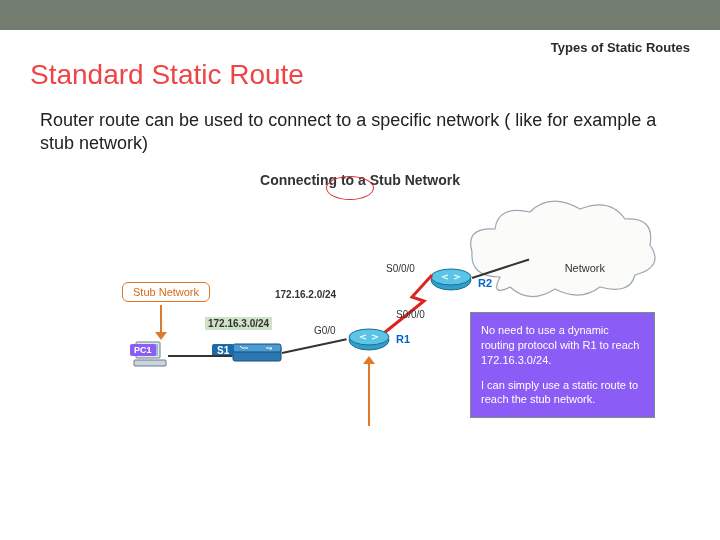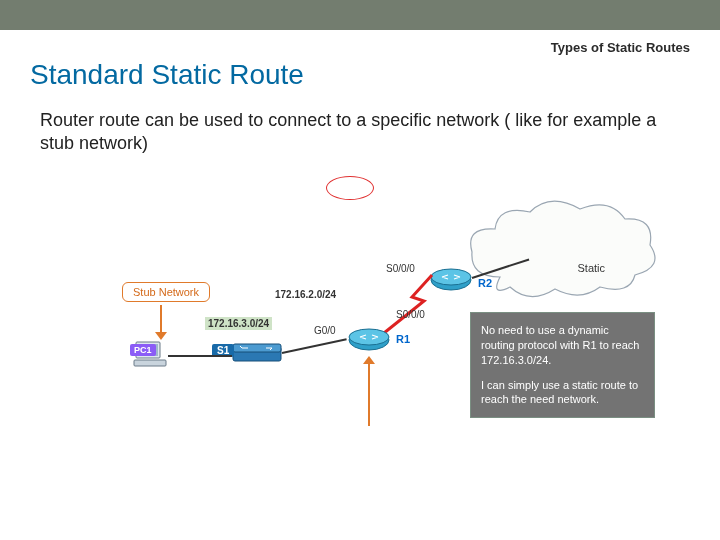--- a/index.html
+++ b/index.html
@@ -1,20 +1,20 @@
 <!DOCTYPE html>
 <html><head>
 <meta charset="utf-8">
 <style>
   * { margin: 0; padding: 0; box-sizing: border-box; }
   body { width: 720px; height: 540px; font-family: Arial, Helvetica, sans-serif; background: #fff; position: relative; }
   .header-bar { width: 100%; height: 30px; background: #737d6f; }
   .content { padding: 10px 30px; }
   .subtitle { font-size: 13px; font-weight: bold; color: #2b2b2b; margin-bottom: 4px; text-align: right; }
-  .title { font-size: 28px; color: #0369a1; font-weight: normal; margin-bottom: 18px; }
+  .title { font-size: 28px; color: #ef4444; font-weight: normal; margin-bottom: 18px; }
   .desc { font-size: 18px; color: #222; line-height: 1.25; margin: 0 10px 18px 10px; }
 
   .diagram { position: relative; width: 640px; height: 320px; margin: 0 auto; }
   .diagram-title { position: absolute; top: 0; left: 50%; transform: translateX(-50%); font-size: 14px; font-weight: bold; color: #333; }
   .diagram-title b { font-weight: bold; }
 
   
   .cloud { position: absolute; top: 25px; right: 20px; width: 200px; height: 110px; }
   .cloud svg { width: 100%; height: 100%; }
   .cloud-label { position: absolute; top: 90px; right: 75px; font-size: 11px; color: #333; }
@@ -47,21 +47,21 @@
   
   .pc1 { position: absolute; top: 168px; left: 92px; }
   .pc-icon { width: 36px; height: 30px; }
   .pc1-label { position: absolute; top: 4px; left: -2px; font-size: 9px; font-weight: bold; color: #fff; background:#8b5cf6; padding:1px 4px; border-radius:2px; }
 
   
   .pill { position: absolute; background: #fff; border: 1px solid #e07a2b; border-radius: 6px; padding: 3px 10px; font-size: 11px; color: #d46a1a; }
   .stub-net-pill { top: 110px; left: 82px; }
   .stub-router-pill { top: 255px; left: 300px; }
 
-  .callout { position: absolute; top: 140px; left: 430px; width: 185px; background: #737373; color: #fff; font-size: 11px; padding: 10px; line-height: 1.35; border: 1px solid #7a8f82; }
+  .callout { position: absolute; top: 140px; left: 430px; width: 185px; background: #8b5cf6; color: #fff; font-size: 11px; padding: 10px; line-height: 1.35; border: 1px solid #7a8f82; }
   .callout p + p { margin-top: 10px; }
 
   
   .ellipse { position: absolute; top: 4px; left: 286px; width: 48px; height: 24px; border: 1px solid #e03030; border-radius: 50%; }
 
   
   .line { position: absolute; background: #333; }
   .l-pc-s1 { top: 183px; left: 128px; width: 64px; height: 2px; }
   .l-s1-r1 { top: 180px; left: 242px; width: 66px; height: 2px; transform: rotate(-12deg); transform-origin: left center; }
   .l-r2-cloud { top: 105px; left: 432px; width: 60px; height: 2px; transform: rotate(-18deg); transform-origin: left center; }
@@ -76,28 +76,31 @@
 
 <div class="header-bar"></div>
 
 <div class="content">
   <div class="subtitle">Types of Static Routes</div>
   <div class="title">Standard Static Route</div>
   <div class="desc">Router route can be used to connect to a specific network ( like for example a stub network)</div>
 
   <div class="diagram">
 
+    <div class="diagram-title">
+      <span>Connecting </span><b>to a</b><span> Stub Network</span>
+    </div>
     <div class="ellipse"></div>
 
     <div class="cloud">
       <svg viewBox="0 0 200 110">
         <path d="M40 80 Q10 80 12 55 Q5 30 35 32 Q38 8 70 15 Q90 -5 120 12 Q150 0 165 22 Q195 20 190 48 Q205 70 175 78 Q170 98 140 90 Q120 105 95 92 Q70 108 50 90 Q30 100 40 80 Z" fill="#fbfcfa" stroke="#9aa6b2" stroke-width="1.2"></path>
       </svg>
     </div>
-    <div class="cloud-label">Static</div>
+    <div class="cloud-label">Network</div>
 
     <div class="r2">
       <svg class="router-icon" viewBox="0 0 42 26">
         <ellipse cx="21" cy="13" rx="20" ry="10" fill="#2fa0c9" stroke="#1a6f92"></ellipse>
         <ellipse cx="21" cy="10" rx="20" ry="8" fill="#5cc4e6" stroke="#1a6f92"></ellipse>
         <path d="M12 10 l6 -2 M12 10 l6 2 M30 10 l-6 -2 M30 10 l-6 2" stroke="#fff" stroke-width="1.2"></path>
       </svg>
       <div class="r2-label">R2</div>
       <div class="r2-if">S0/0/0</div>
     </div>
@@ -147,17 +150,17 @@
 
     <div class="pill stub-net-pill">Stub Network</div>
     <div class="arrow-line sn-arrow"></div>
     <div class="sn-arrow-head"></div>
 
     <div class="arrow-line sr-arrow"></div>
     <div class="sr-arrow-head"></div>
 
     <div class="callout">
       <p>No need to use a dynamic routing protocol with R1 to reach 172.16.3.0/24.</p>
-      <p>I can simply use a static route to reach the need network.</p>
+      <p>I can simply use a static route to reach the stub network.</p>
     </div>
 
   </div>
 </div>
 
 </body></html>

